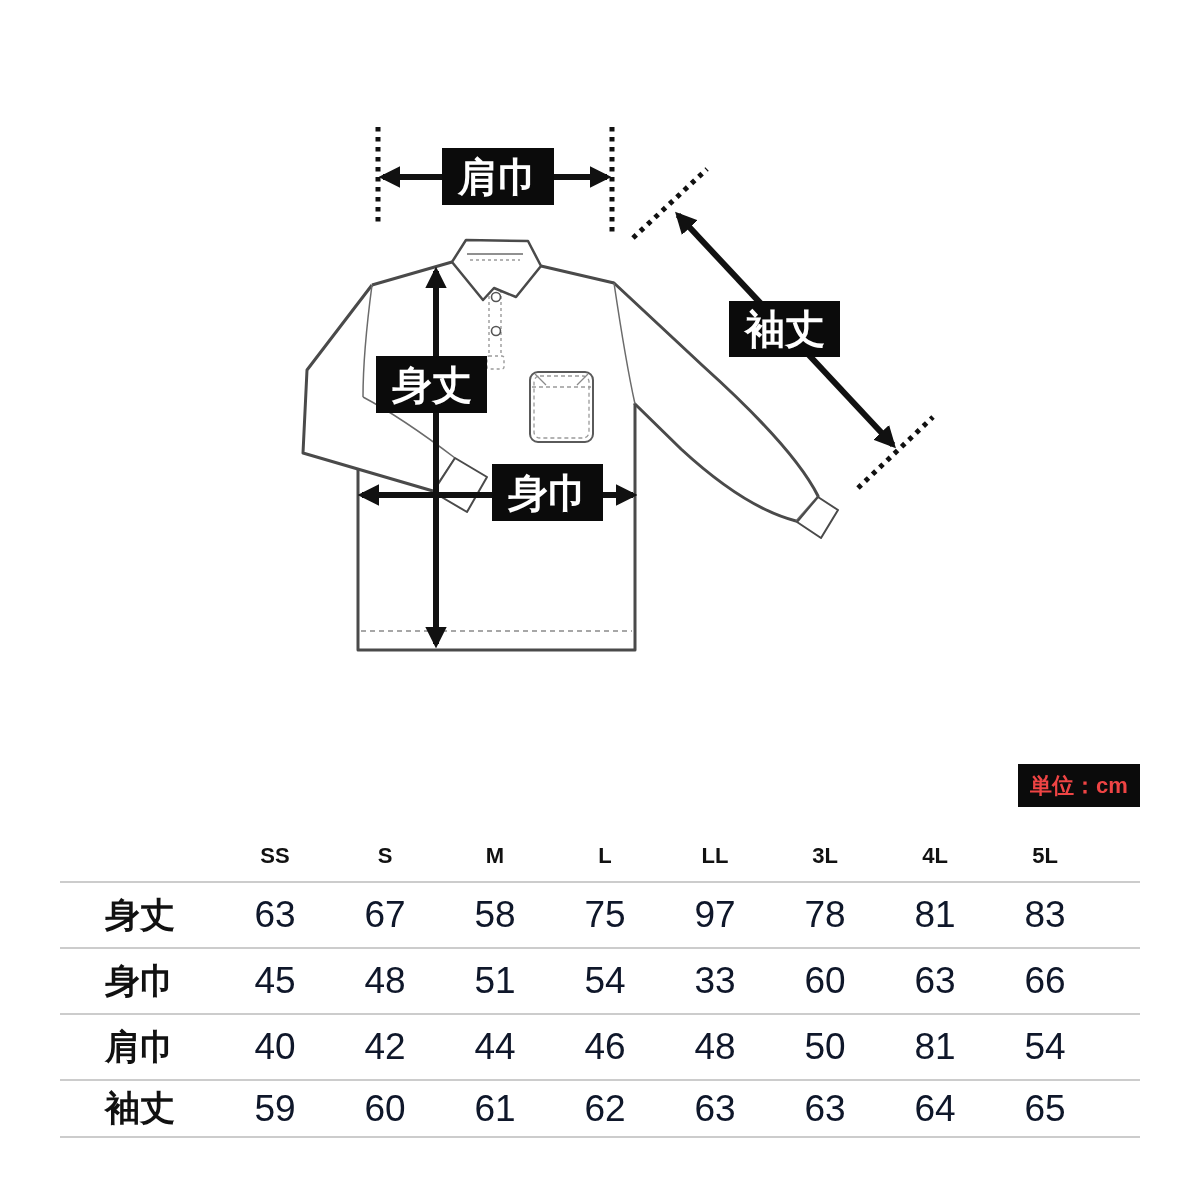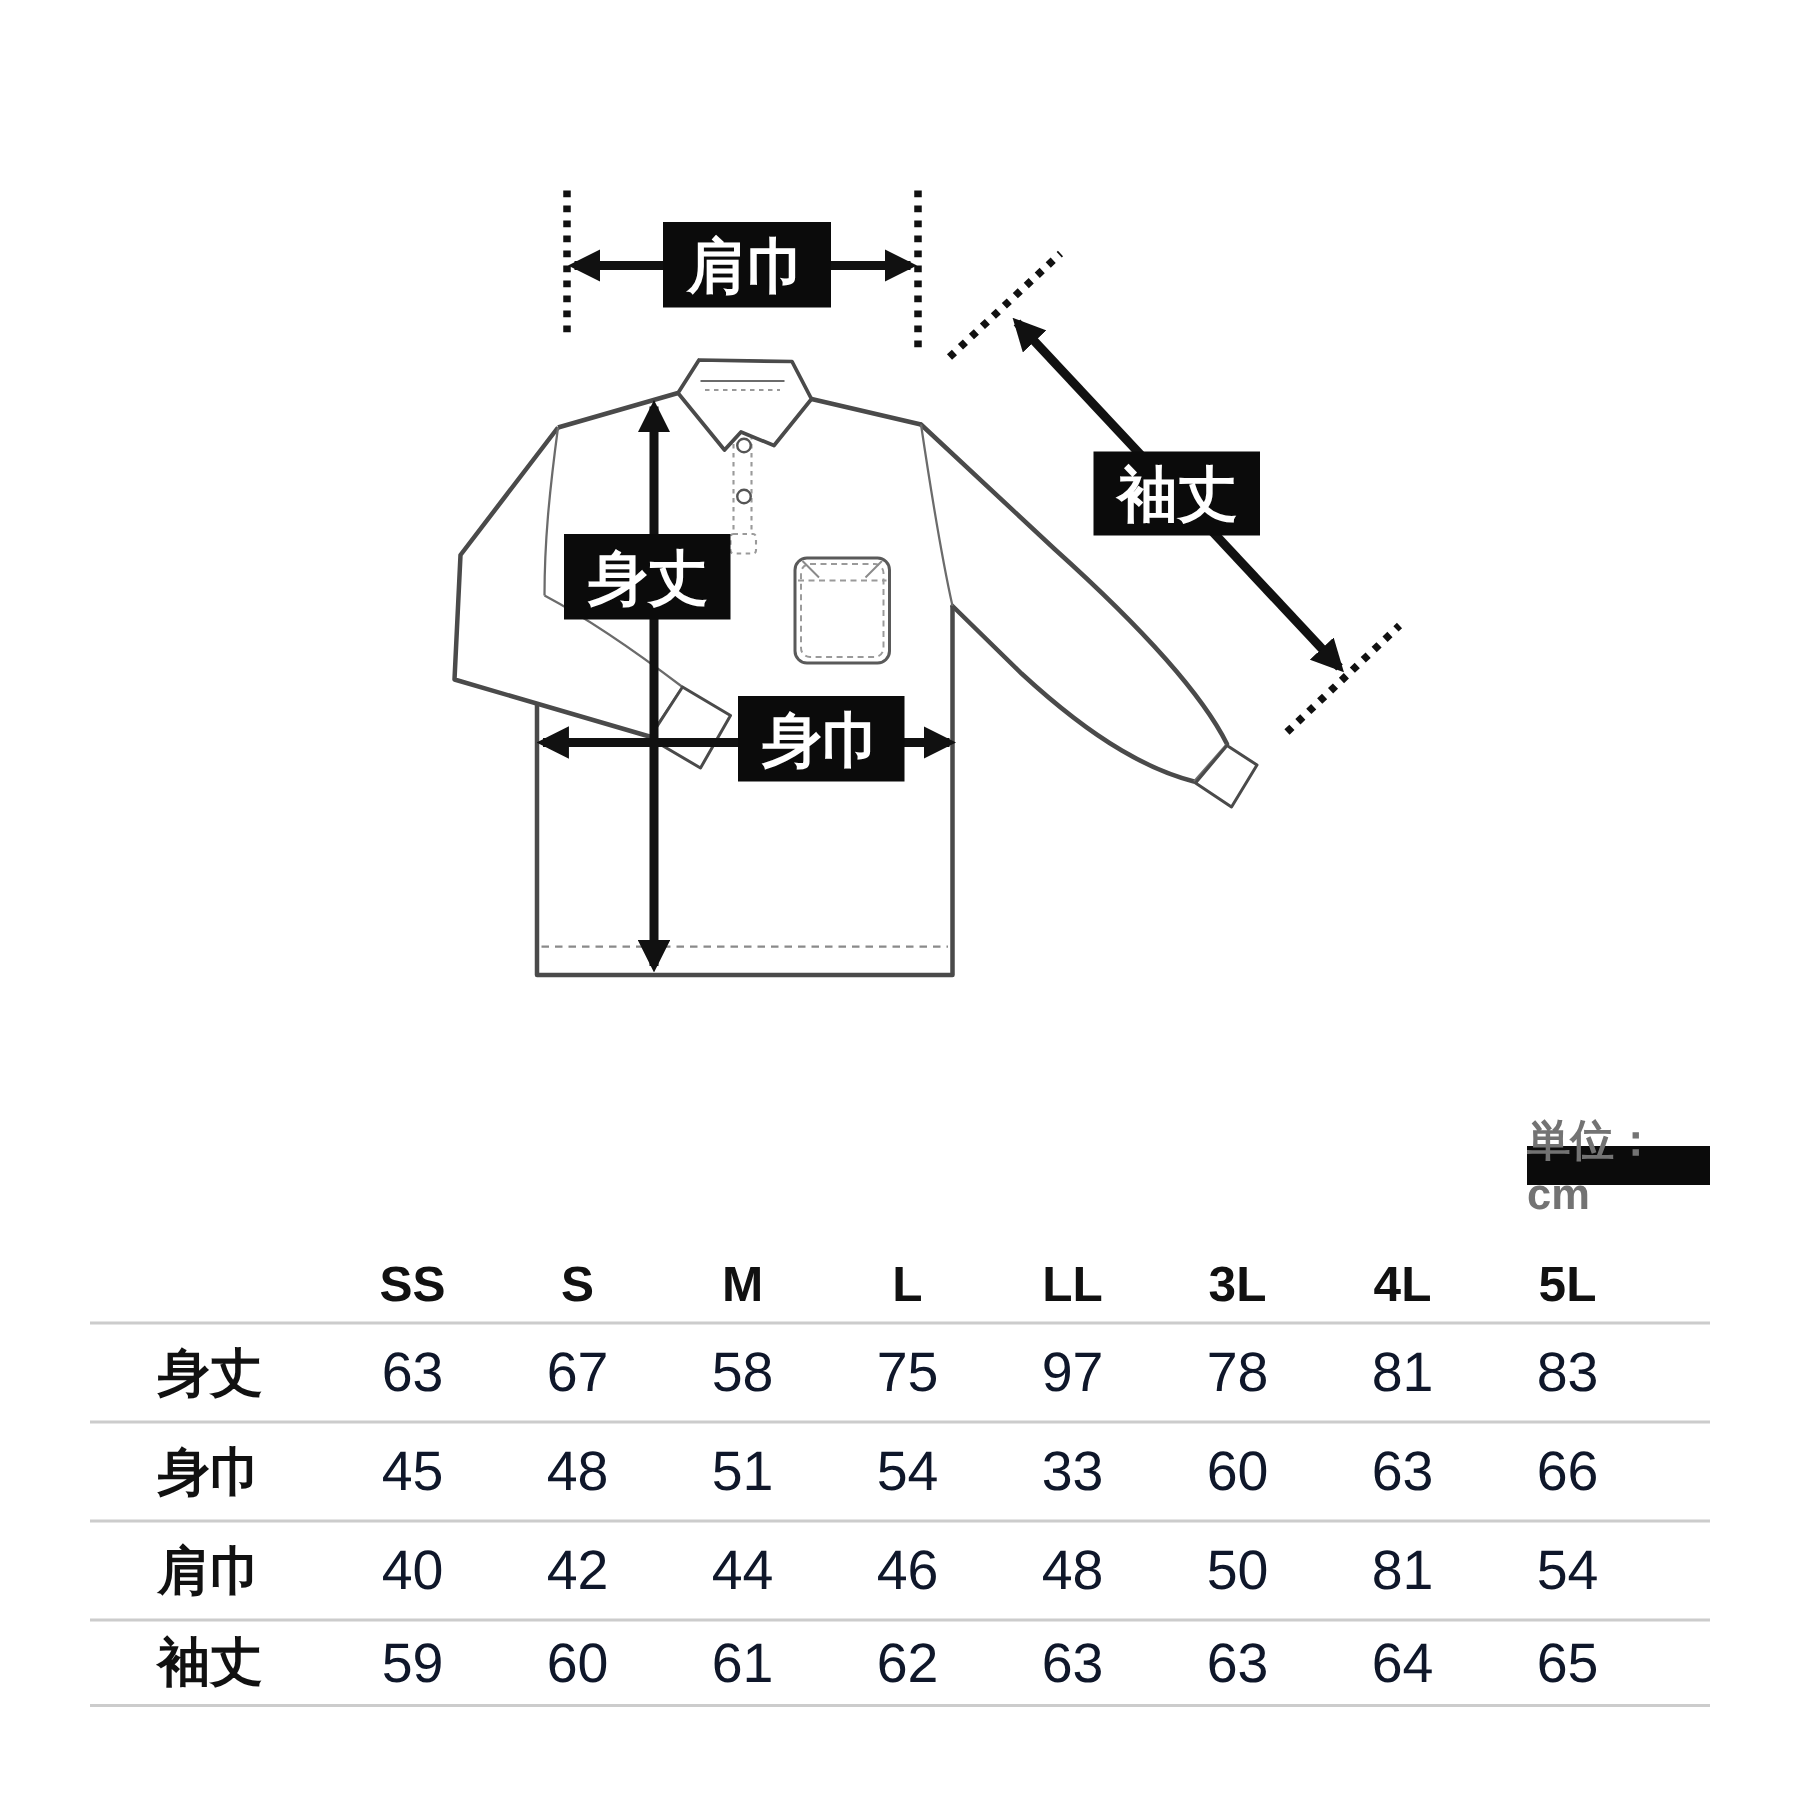--- a/index.html
+++ b/index.html
@@ -17,24 +17,24 @@
     font-size: 40px;
     font-weight: bold;
     text-anchor: middle;
     font-family: "Liberation Sans", "DejaVu Sans", sans-serif;
   }
   .unit-badge {
     position: absolute;
     left: 1018px;
     top: 764px;
     width: 122px;
-    height: 26px;
+    height: 43px;
     background: #0b0b0b;
-    color: #737373;
-    font-size: 29px;
+    color: #ef4444;
+    font-size: 22px;
     font-weight: bold;
     display: flex;
     align-items: center;
     justify-content: center;
     letter-spacing: 0px;
   }
   .size-table {
     position: absolute;
     left: 60px;
     top: 831px;
@@ -45,21 +45,21 @@
     display: grid;
     grid-template-columns: 160px repeat(8, 110px);
     align-items: center;
     border-bottom: 2px solid #cccccc;
   }
   .tr.head { height: 50px; }
   .tr.data { height: 64px; }
   .tr.data.last { height: 55px; }
   .cell { text-align: center; }
   .th.size {
-    font-size: 33px;
+    font-size: 22px;
     font-weight: bold;
   }
   .rowlabel {
     font-size: 35px;
     font-weight: bold;
   }
   .td {
     font-size: 37px;
     font-weight: 400;
     color: #0f172a;

